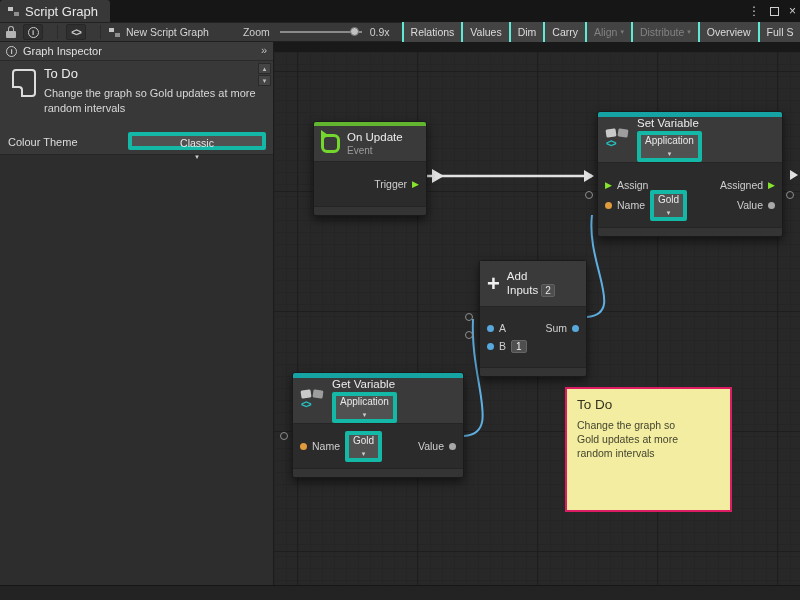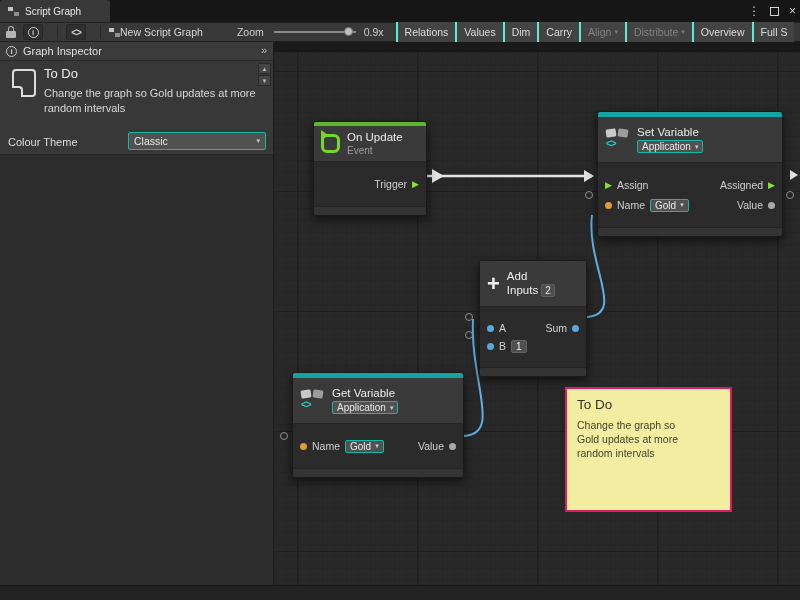--- a/index.html
+++ b/index.html
@@ -7,21 +7,21 @@
   body {
     position:relative; overflow:hidden;
     background:#191919; color:#cccccc;
     font-family:"Liberation Sans", sans-serif; font-size:11px;
   }
   i { font-style:normal; }
 
   
   .tabbar { position:absolute; left:0; top:0; width:800px; height:22px; background:#161616; }
   .tab { position:absolute; left:0; top:0; height:22px; min-width:110px; background:#383838;
-         display:flex; align-items:center; gap:6px; padding:0 12px 0 8px; color:#e8e8e8; font-size:10px;
+         display:flex; align-items:center; gap:6px; padding:0 12px 0 8px; color:#e8e8e8; font-size:13px;
          border-radius:3px 3px 0 0; }
   .mini-graph-icon { position:relative; width:11px; height:11px; display:inline-block; flex:0 0 auto; }
   .mini-graph-icon::before { content:""; position:absolute; left:0; top:1px; width:5px; height:4px; background:#c4c4c4; }
   .mini-graph-icon::after  { content:""; position:absolute; right:0; bottom:1px; width:5px; height:4px; background:#8f8f8f; }
   .win-controls { position:absolute; right:4px; top:0; height:22px; display:flex; align-items:center; gap:10px; color:#cfcfcf; }
   .winbtn { font-size:12px; line-height:22px; cursor:default; }
   .winbtn.sq { width:9px; height:9px; border:1px solid #cfcfcf; display:inline-block; }
 
   
   .toolbar { position:absolute; left:0; top:22px; width:800px; height:20px; background:#383838;
@@ -29,21 +29,21 @@
              display:flex; align-items:center; font-size:10.5px; color:#cfcfcf; white-space:nowrap; }
   .lock { position:relative; width:10px; height:12px; display:inline-block; margin:0 7px 0 6px; flex:0 0 auto; }
   .lock .shackle { position:absolute; left:2px; top:0; width:6px; height:6px; border:1.5px solid #b5b5b5; border-bottom:none; border-radius:3px 3px 0 0; }
   .lock .lockbody { position:absolute; left:0; bottom:0; width:10px; height:7px; background:#b5b5b5; border-radius:1px; }
   .sqbtn { display:inline-flex; align-items:center; justify-content:center; height:16px; min-width:20px;
            background:#2f2f2f; border:1px solid #262626; border-radius:2px; margin-right:6px; padding:0 3px; }
   .info-circle { width:11px; height:11px; border:1px solid #c9c9c9; border-radius:50%; color:#c9c9c9;
                  font-size:8px; line-height:9px; text-align:center; display:inline-block; font-weight:bold; }
   .code-glyph { color:#c9c9c9; font-size:10px; letter-spacing:-1px; font-weight:bold; }
   .sep { width:1px; height:14px; background:#2b2b2b; margin:0 8px; flex:0 0 auto; }
-  .newgraph { display:inline-flex; align-items:center; color:#d6d6d6; margin-right:28px; }
+  .newgraph { display:inline-flex; align-items:center; gap:6px; color:#d6d6d6; margin-right:28px; }
   .zoom-label { margin:0 10px 0 6px; color:#cfcfcf; }
   .slider { position:relative; width:82px; height:14px; flex:0 0 auto; }
   .slider .track { position:absolute; left:0; right:0; top:6px; height:2px; background:#8a8a8a; }
   .slider .thumb { position:absolute; top:2px; left:86%; width:9px; height:9px; background:#c0c0c0; border-radius:50%; border:1px solid #6e6e6e; }
   .zoom-value { margin:0 12px 0 8px; color:#cfcfcf; }
   .tb-buttons { display:flex; height:20px; align-items:stretch; }
   .tbbtn { display:inline-flex; align-items:center; padding:0 7px; background:#434343; border-left:2px solid #5eead4;
            color:#dcdcdc; gap:3px; }
   .tbbtn .caret { font-size:7px; color:#bdbdbd; }
   .tbbtn.disabled { color:#828282;align-items:center; }
@@ -57,22 +57,22 @@
   .dock-glyph { position:absolute; right:6px; top:2px; color:#bdbdbd; font-size:11px; }
   .insp-scroll { position:absolute; right:2px; top:21px; width:13px; display:flex; flex-direction:column; gap:1px; }
   .insp-scroll span { width:13px; height:11px; background:#454545; border:1px solid #2a2a2a; color:#bdbdbd;
                       font-size:7px; text-align:center; line-height:10px; }
   .todo-icon { position:absolute; left:12px; top:27px; width:24px; height:28px; border:2px solid #dcdcdc; border-radius:4px; }
   .todo-icon::after { content:""; position:absolute; left:-2px; bottom:-2px; width:9px; height:9px; background:#383838;
                       border-top:2px solid #dcdcdc; border-right:2px solid #dcdcdc; border-top-right-radius:4px; }
   .insp-todo-title { position:absolute; left:44px; top:24px; font-size:13px; color:#ececec; }
   .insp-todo-body { position:absolute; left:44px; top:44px; width:216px; font-size:11px; line-height:1.35; color:#d8d8d8; }
   .theme-label { position:absolute; left:8px; top:94px; color:#dddddd; }
-  .dd { display:inline-flex; align-items:center; gap:4px; background:#515151; border:1px solid #14b8a6;
-        border-radius:2px; padding:1px 5px; font-size:10.5px; color:#e8e8e8; }
+  .dd { display:inline-flex; align-items:center; gap:4px; background:#515151; border:4px solid #14b8a6;
+        border-radius:2px; padding:1px 5px; font-size:10.5px; color:#e8e8e8;flex-direction:column; }
   .dd .caret { font-size:7px; color:#cfcfcf; }
   .dd.theme { position:absolute; left:128px; top:90px; width:138px; height:18px; justify-content:space-between; }
 
   
   .statusbar { position:absolute; left:0; bottom:0; width:800px; height:15px; background:#232323; border-top:1px solid #161616; }
 
   
   .canvas { position:absolute; left:274px; top:52px; width:526px; height:543px; background:#282828;
     background-image:
       linear-gradient(#1e1e1e 1px, transparent 1px),

